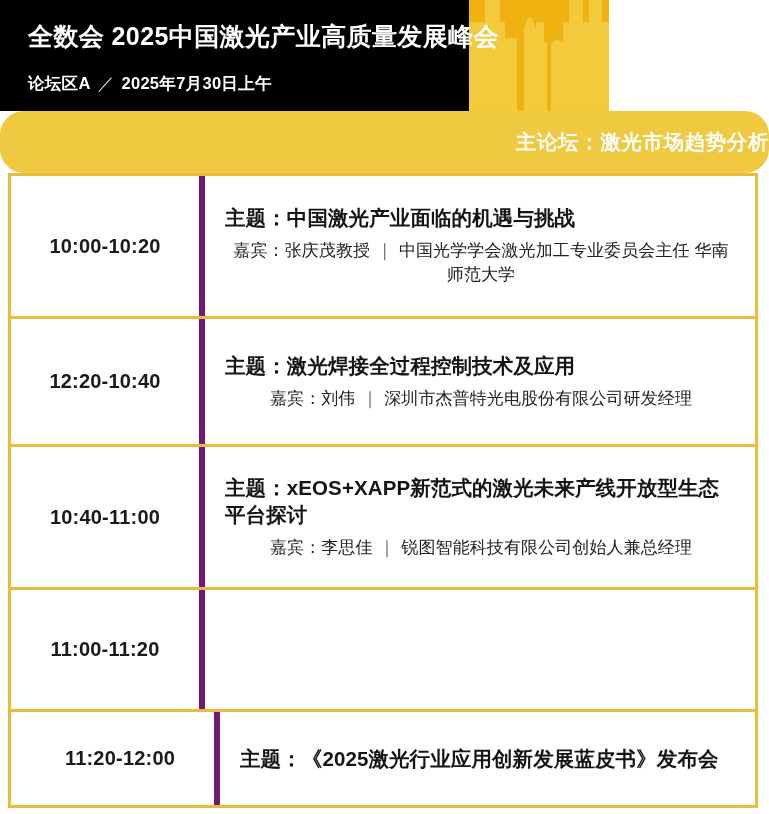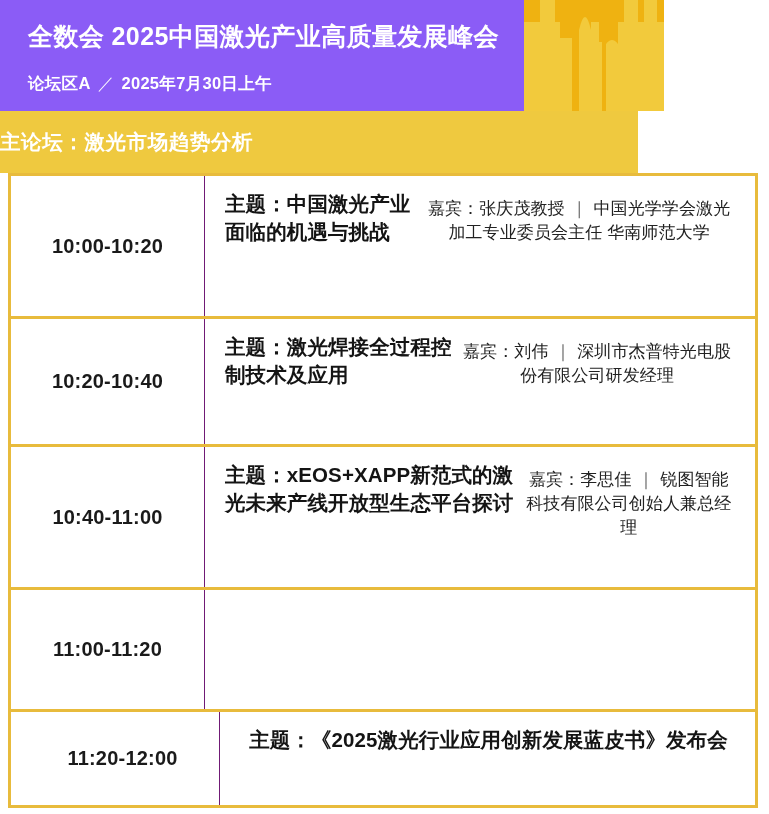--- a/index.html
+++ b/index.html
@@ -20,23 +20,23 @@
     position: relative;
     width: 769px;
     height: 814px;
     overflow: hidden;
     background: #ffffff;
   }
 
   
   .header {
     position: relative;
-    width: 664px;
+    width: 609px;
     height: 111px;
-    background: #8b5cf6;
+    background: #000000;
     overflow: hidden;
   }
 
   .skyline {
     position: absolute;
     top: 0;
     right: 0;
     width: 140px;
     height: 111px;
     pointer-events: none;
@@ -68,26 +68,27 @@
   }
 
   .header-sub .sep {
     display: inline-block;
     padding: 0 7px;
     font-weight: normal;
   }
 
   
   .forum-band {
-    width: 638px;
+    width: 769px;
     height: 62px;
     background: #efc93f;
     display: flex;
     align-items: center;
-    justify-content: flex-start;
+    justify-content: flex-end;
+    border-radius: 24px;
   }
 
   .forum-band-text {
     font-size: 20.5px;
     font-weight: bold;
     color: #ffffff;
     letter-spacing: 0.6px;
   }
 
   
@@ -101,39 +102,39 @@
   .agenda-row {
     display: flex;
     align-items: stretch;
     border-bottom: 3px solid #e8bb3c;
     min-height: 96px;
   }
 
   .cell-time {
     flex: 0 0 194px;
     width: 194px;
-    border-right: 1px solid #701a75;
+    border-right: 6px solid #701a75;
     display: flex;
     align-items: center;
     justify-content: center;
     padding: 8px 4px;
   }
 
   .time-text {
     font-size: 20px;
     font-weight: bold;
     color: #1a1a1a;
     letter-spacing: 0.2px;
     white-space: nowrap;
   }
 
   .cell-detail {
     flex: 1 1 auto;
     display: flex;
-    flex-direction: row;
+    flex-direction: column;
     justify-content: center;
     padding: 14px 18px 14px 20px;
     min-width: 0;
   }
 
   .session-title {
     font-size: 20.5px;
     font-weight: bold;
     color: #141414;
     line-height: 1.36;
@@ -218,21 +219,21 @@
       <div class="cell-detail">
         <div class="session-title">主题：中国激光产业面临的机遇与挑战</div>
         <div class="session-guest">
           <span>嘉宾：张庆茂教授</span><span class="bar">｜</span><span>中国光学学会激光加工专业委员会主任 华南师范大学</span>
         </div>
       </div>
     </div>
 
     <div class="agenda-row r2">
       <div class="cell-time">
-        <span class="time-text">10:20-10:40</span>
+        <span class="time-text">12:20-10:40</span>
       </div>
       <div class="cell-detail">
         <div class="session-title">主题：激光焊接全过程控制技术及应用</div>
         <div class="session-guest left">
           <span>嘉宾：刘伟</span><span class="bar">｜</span><span>深圳市杰普特光电股份有限公司研发经理</span>
         </div>
       </div>
     </div>
 
     <div class="agenda-row r3">

